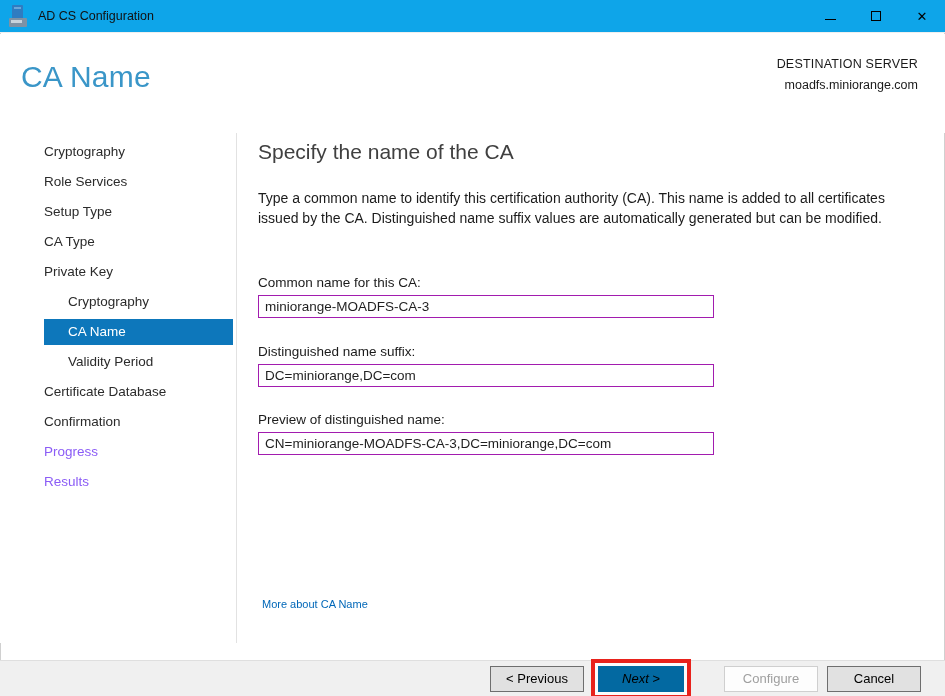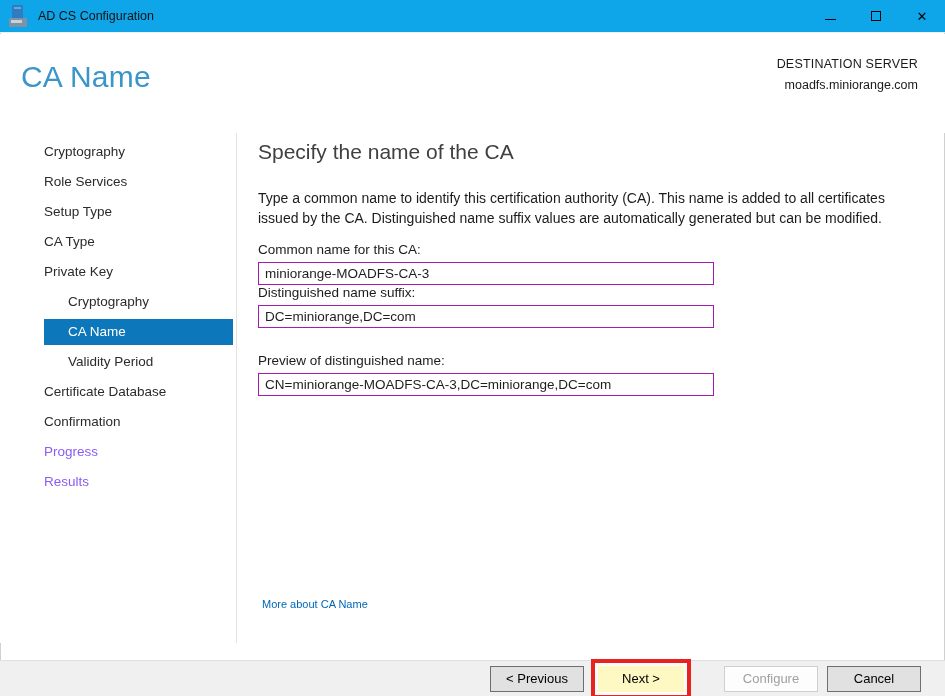--- a/index.html
+++ b/index.html
@@ -76,22 +76,22 @@
   .main h1 { font-size: 21px; font-weight: 400; color: #404040; line-height: 28px; }
   .main .desc { margin-top: 22px; width: 666px; font-size: 14px; line-height: 20px; color: #1b1b1b; }
   .field { width: 456px; }
   .field .flabel { font-size: 13.5px; color: #1b1b1b; }
   .field input {
     width: 456px; height: 23px; margin-top: 5px; padding: 2px 6px;
     border: 1px solid #a21caf; background: #fff;
     font-family: "Liberation Sans", sans-serif; font-size: 13.5px; color: #1f1f1f;
     outline: none;
   }
-  .f1 { margin-top: 14px; }
-  .f2 { }
+  .f1 { margin-top: 47px; }
+  .f2 { margin-top: 26px; }
   .f3 { margin-top: 25px; }
   .more-link {
     position: absolute; left: 24px; top: 465px;
     font-size: 11px; color: #0067b8; text-decoration: none; cursor: pointer;
   }
 
   
   .footer {
     position: absolute; left: 0; right: 0; bottom: 0; height: 36px;
     background: #f0f0f0; border-top: 1px solid #dfdfdf;
@@ -99,21 +99,21 @@
   }
   .btn {
     height: 26px; width: 94px; font-family: "Liberation Sans", sans-serif;
     font-size: 13px; color: #000;
     background: #e1e1e1; border: 1px solid #6e6e6e; cursor: default;
   }
   .btn-prev { margin-right: 7px; }
   .next-wrap {
     border: 4px solid #e8221c; background: #fcfcfc; padding: 3px; margin-right: 33px;
   }
-  .btn-next { width: 86px; background: #fef9c3; border: none; }
+  .btn-next { width: 86px; background: #0369a1; border: none; font-style: italic; }
   .btn-configure {
     margin-right: 9px; background: #fdfdfd; border: 1px solid #cfcfcf; color: #9f9f9f;
   }
 </style>
 </head>
 <body>
 
 <div class="window">
 
   <div class="titlebar">

